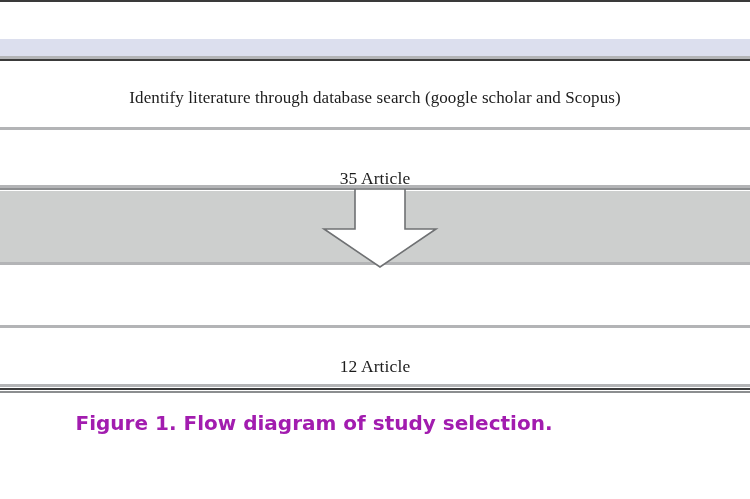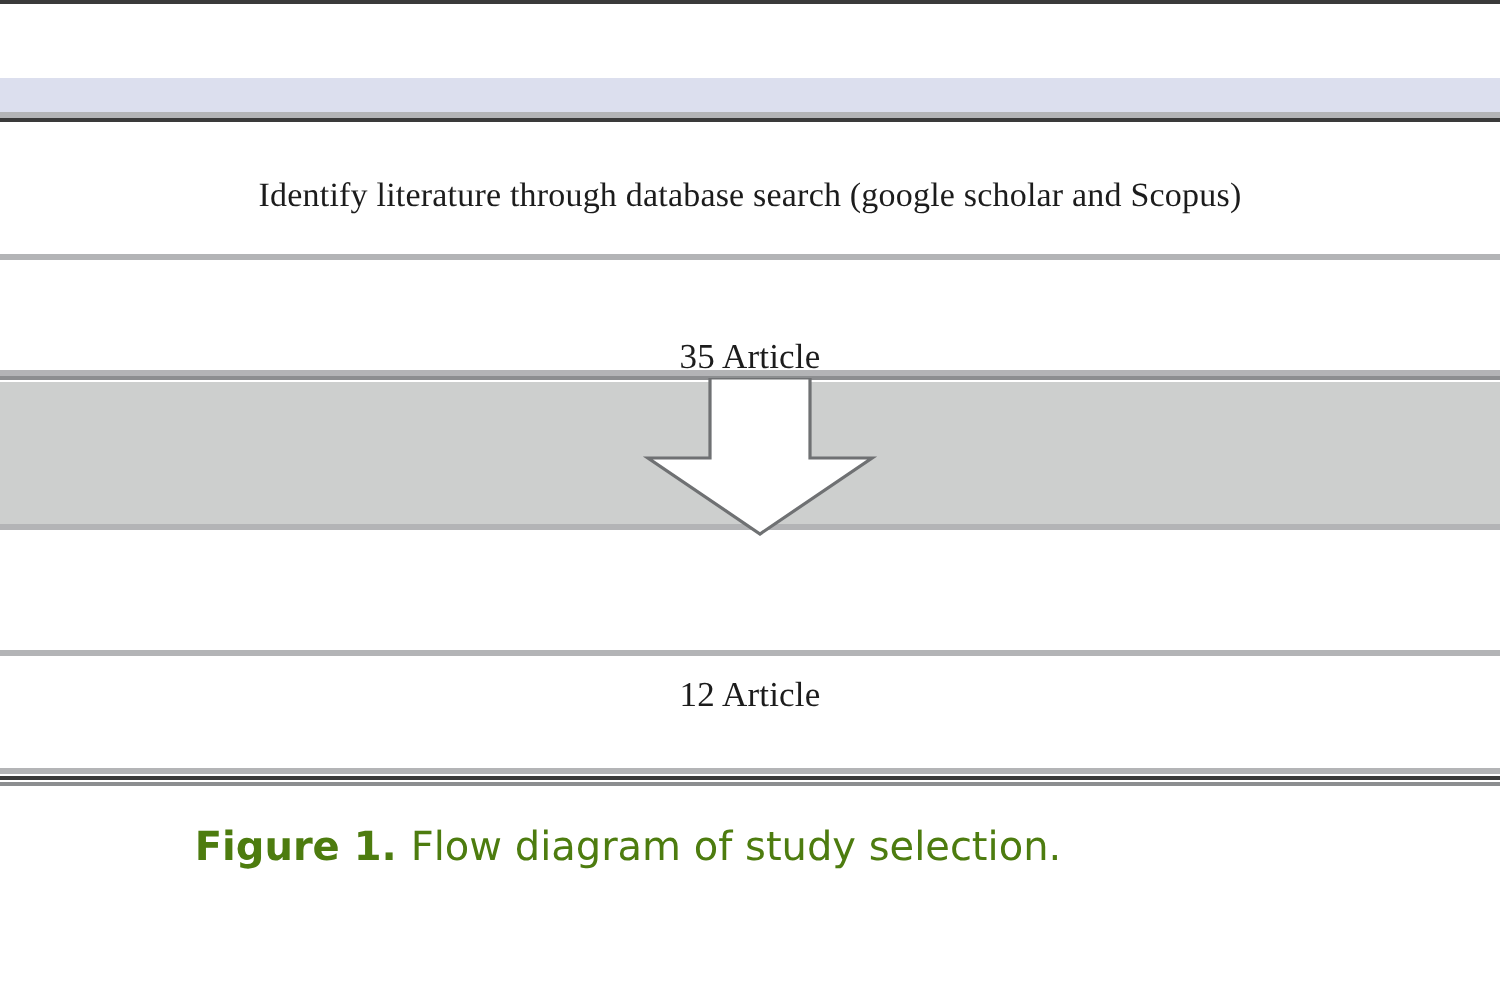--- a/index.html
+++ b/index.html
@@ -65,29 +65,29 @@
   
   #caption-band {
     position: absolute;
     left: 0;
     width: 628px;
     display: flex;
     align-items: center;
     justify-content: center;
     font-family: "DejaVu Sans", "Liberation Sans", sans-serif;
     font-size: 20px;
-    color: #4d7c0f;
+    color: #a21caf;
     white-space: nowrap;
   }
   #caption-label {
     font-weight: bold;
     margin-right: 7px;
   }
   #caption-text {
-    font-weight: normal;
+    font-weight: bold;
   }
 
   
   #arrow-wrap {
     position: absolute;
     pointer-events: none;
   }
 </style>
 </head>
 <body>
@@ -113,21 +113,21 @@
 
   <div id="arrow-wrap" style="left:318px; top:189px; width:124px; height:80px;">
     <svg width="124" height="80" viewBox="0 0 124 80" aria-hidden="true">
       <polygon points="37,0 87,0 87,40 118,40 62,78 6,40 37,40" fill="#ffffff" stroke="#6f7173" stroke-width="1.6" stroke-linejoin="miter"></polygon>
     </svg>
   </div>
 
 
   <div class="rule rule-light" style="top:325px;"></div>
 
-  <div class="text-row row-count" style="top:328px; height:38px;">12 Article</div>
+  <div class="text-row row-count" style="top:347px; height:38px;">12 Article</div>
 
   <div class="rule rule-light" style="top:384px;"></div>
   <div class="rule rule-dark" style="top:388px;"></div>
   <div class="rule rule-mid" style="top:391px;"></div>
 
   <div id="caption-band" style="top:394px; height:58px;">
     <span id="caption-label">Figure 1.</span>
     <span id="caption-text">Flow diagram of study selection.</span>
   </div>
 

